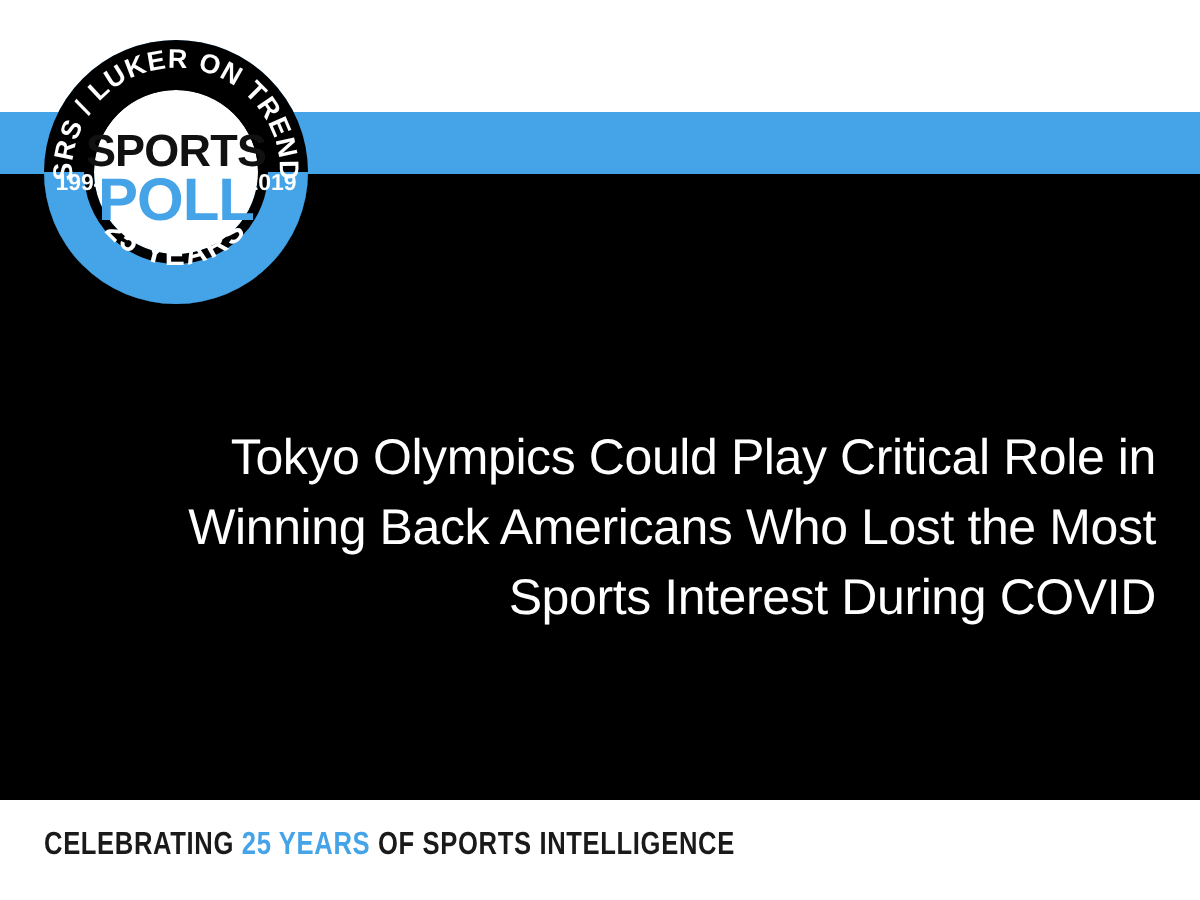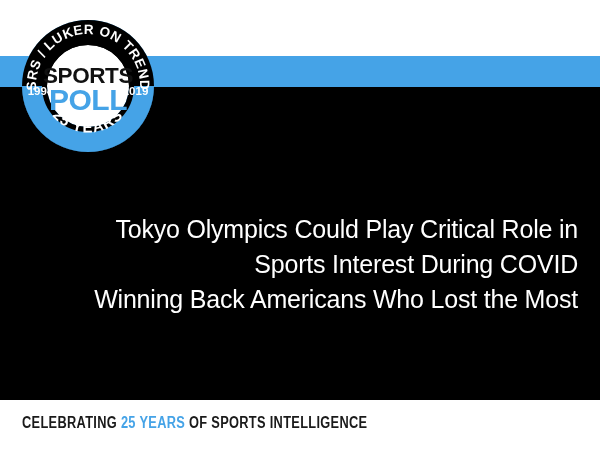--- a/index.html
+++ b/index.html
@@ -126,19 +126,19 @@
       <text x="18.5" y="75" font-family="Liberation Sans, sans-serif" font-size="11.5" font-weight="bold" fill="#ffffff" text-anchor="middle">1994</text>
       <text x="113.5" y="75" font-family="Liberation Sans, sans-serif" font-size="11.5" font-weight="bold" fill="#ffffff" text-anchor="middle">2019</text>
 
       <text x="66" y="63" font-family="Liberation Sans, sans-serif" font-size="22.5" font-weight="bold" fill="#111111" text-anchor="middle" letter-spacing="-0.4">SPORTS</text>
       <text x="66" y="90" font-family="Liberation Sans, sans-serif" font-size="30" font-weight="bold" fill="#45a3e7" text-anchor="middle" letter-spacing="-0.5">POLL</text>
     </svg>
   </div>
 
   <div class="headline">
     <span class="hl-line">Tokyo Olympics Could Play Critical Role in</span>
+    <span class="hl-line">Winning Back Americans Who Lost the Most</span>
     <span class="hl-line">Sports Interest During COVID</span>
-    <span class="hl-line">Winning Back Americans Who Lost the Most</span>
   </div>
 
   <div class="footer"><span>CELEBRATING </span><span class="hi">25 YEARS</span><span> OF SPORTS INTELLIGENCE</span></div>
 
 </div>
 
 </body></html>

